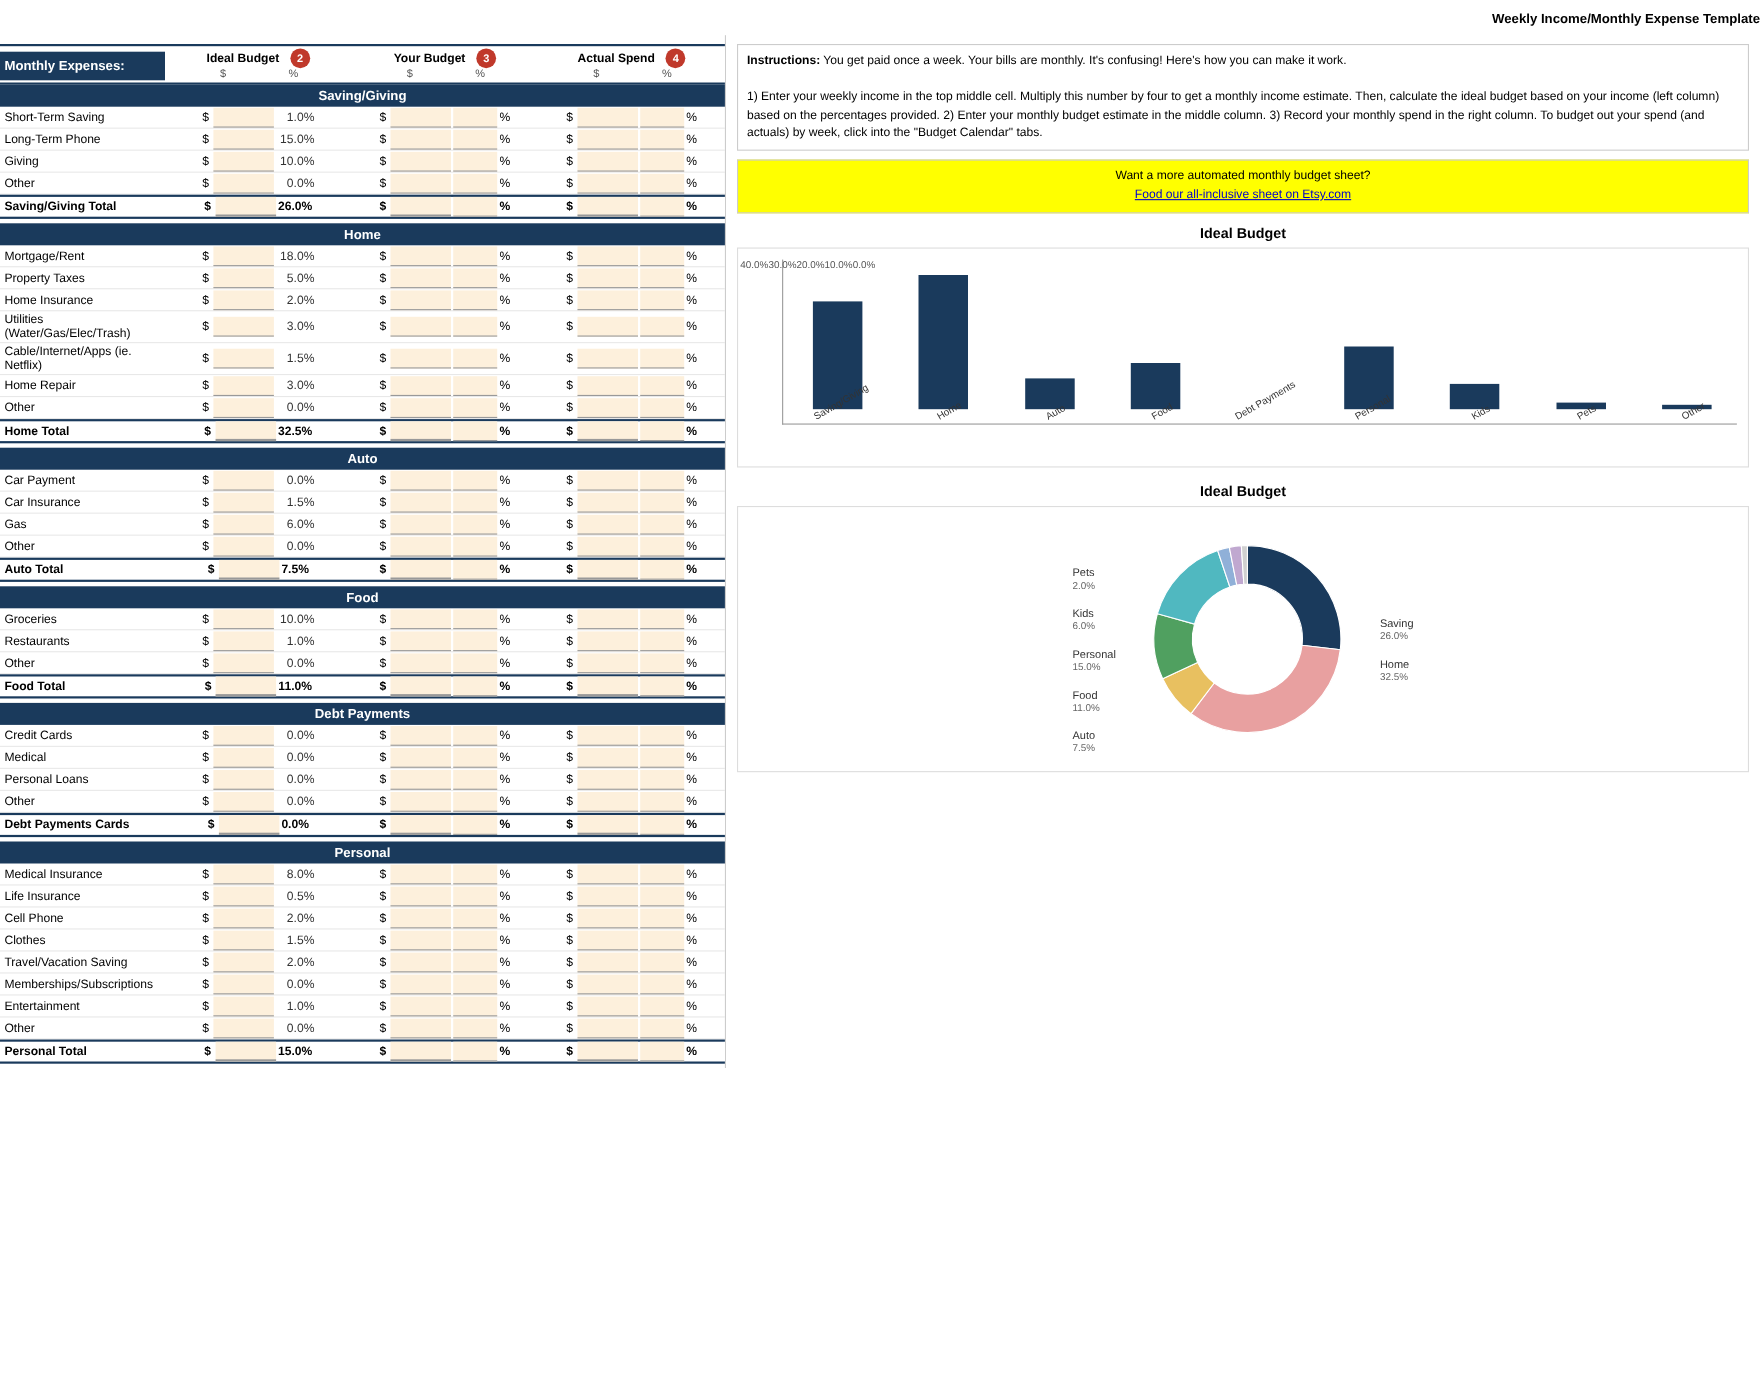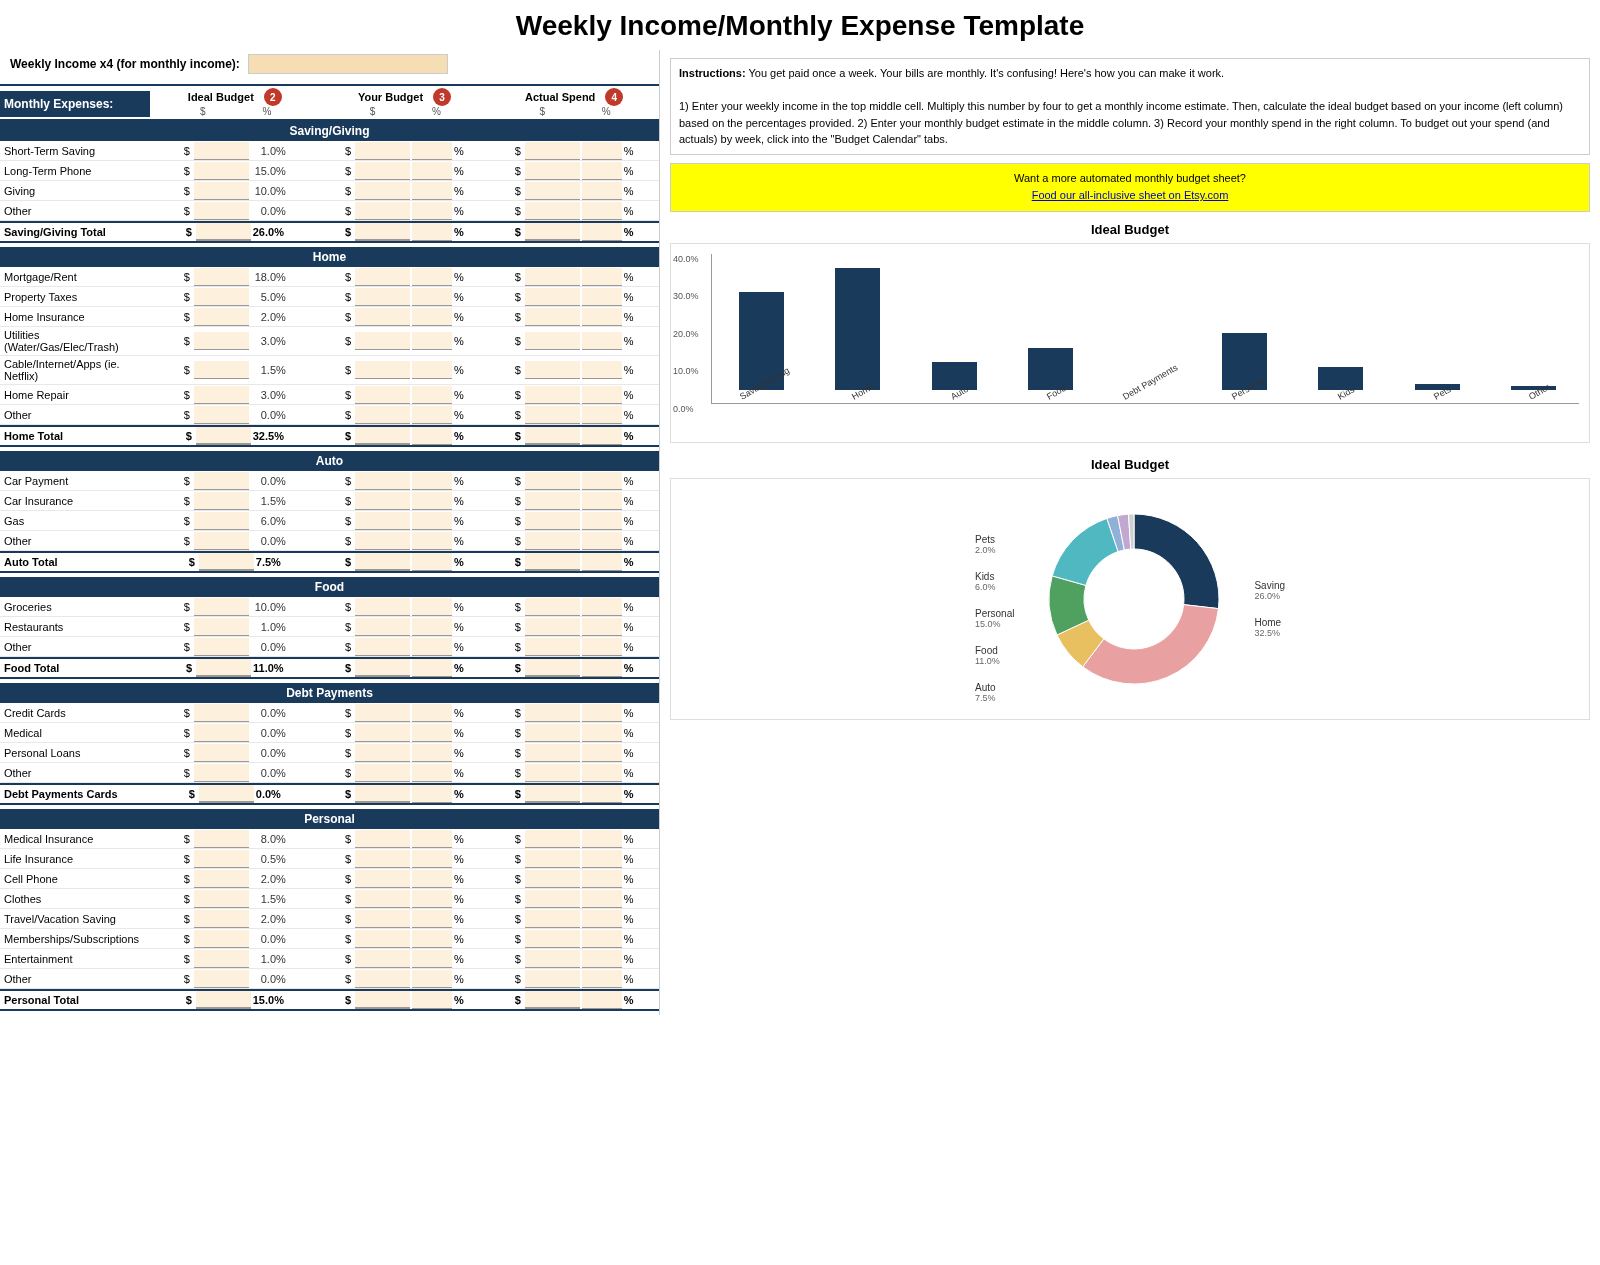--- a/index.html
+++ b/index.html
@@ -1,20 +1,20 @@
 <!DOCTYPE html>
 <html><head>
   <meta charset="utf-8">
   <style>
     * { box-sizing: border-box; margin: 0; padding: 0; }
     body { font-family: Arial, sans-serif; font-size: 11px; background: #fff; }
 
     .page-title {
-      text-align: center;
-      font-size: 28px;
+      text-align: right;
+      font-size: 12px;
       font-weight: bold;
       padding: 10px 0 8px;
       color: #000;
     }
 
     .main-layout {
       display: flex;
       width: 100%;
     }
 
@@ -309,22 +309,21 @@
       transform-origin: top left;
       margin-left: 8px;
       color: #333;
     }
 
     .y-axis-labels {
       position: absolute;
       left: 2px;
       top: 10px;
       display: flex;
-      flex-direction: column;
-      justify-content: space-between;
+      flex-direction: row;
       height: 160px;
       font-size: 9px;
       color: #555;
     }
 
     
     .donut-container {
       border: 1px solid #ddd;
       padding: 10px;
       position: relative;
@@ -365,24 +364,20 @@
   </style>
 </head>
 <body>
 
 <div class="page-title">Weekly Income/Monthly Expense Template</div>
 
 <div class="main-layout">
 
   <div class="left-panel">
     <div class="header-area">
-      <div class="x4-row">
-        <span class="x4-label">Weekly Income x4 (for monthly income):</span>
-        <input class="x4-input" type="text" value="" style="">
-      </div>
     </div>
 
     <div class="col-headers">
       <div class="col-expenses-label">Monthly Expenses:</div>
 
       <div class="col-group">
         <div style="display:flex;align-items:center;gap:4px;">
           <span style="font-weight:bold;font-size:11px;">Ideal Budget</span>
           <span class="badge" style="width:18px;height:18px;font-size:10px;">2</span>
         </div>

